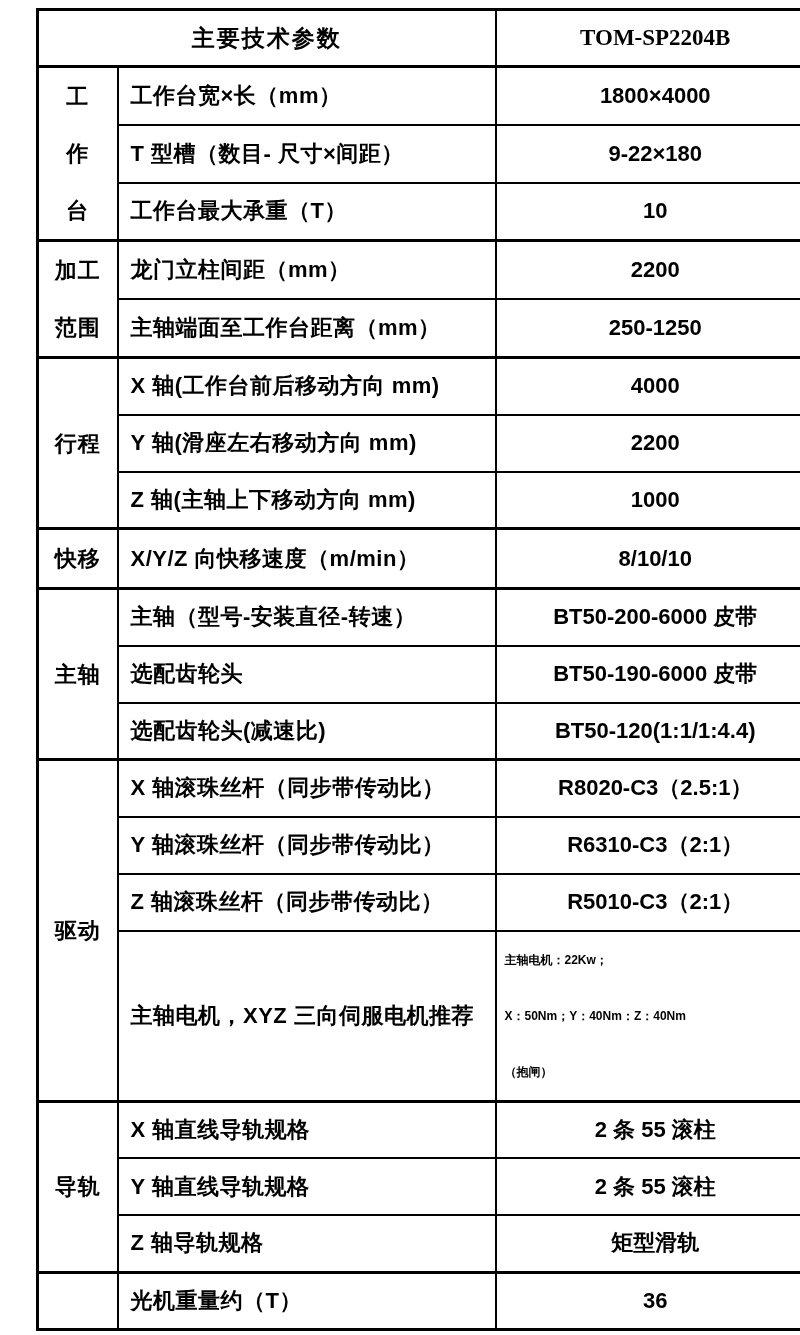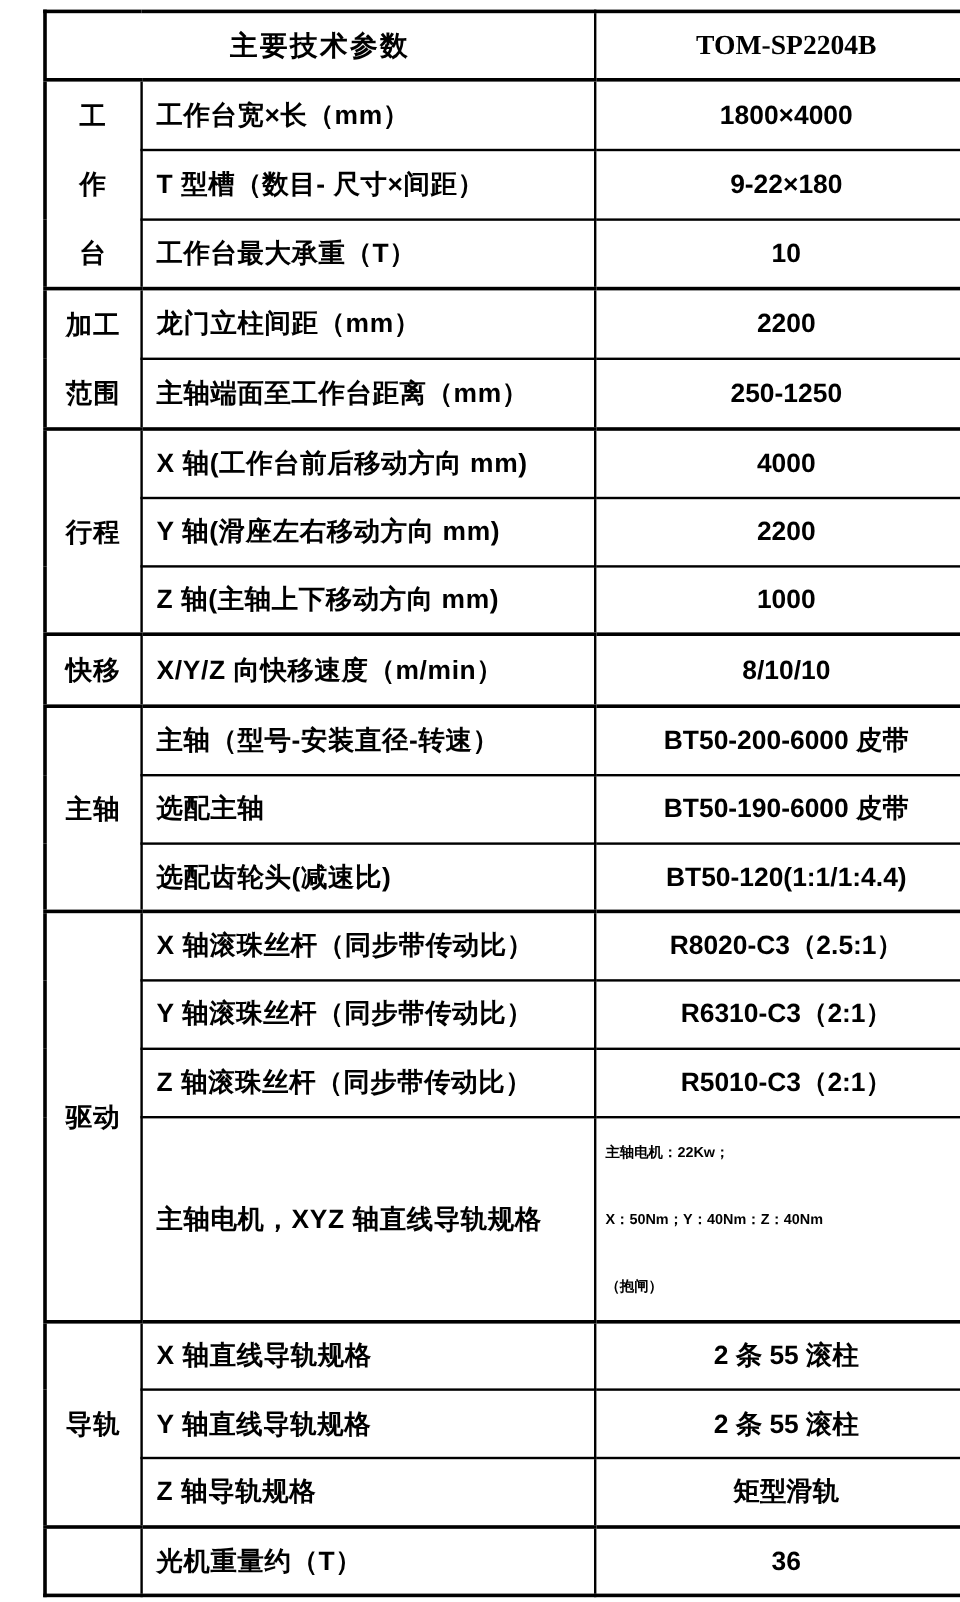--- a/index.html
+++ b/index.html
@@ -136,21 +136,21 @@
         <td class="param-cell">X/Y/Z 向快移速度（m/min）</td>
         <td class="value-cell">8/10/10</td>
       </tr>
 
       <tr class="gs">
         <td rowspan="3" class="group-cell">主轴</td>
         <td class="param-cell">主轴（型号-安装直径-转速）</td>
         <td class="value-cell">BT50-200-6000 皮带</td>
       </tr>
       <tr>
-        <td class="param-cell">选配主轴</td>
+        <td class="param-cell">选配齿轮头</td>
         <td class="value-cell">BT50-190-6000 皮带</td>
       </tr>
       <tr>
         <td class="param-cell">选配齿轮头(减速比)</td>
         <td class="value-cell">BT50-120(1:1/1:4.4)</td>
       </tr>
 
       <tr class="gs">
         <td rowspan="4" class="group-cell">驱动</td>
         <td class="param-cell">X 轴滚珠丝杆（同步带传动比）</td>
@@ -158,21 +158,21 @@
       </tr>
       <tr>
         <td class="param-cell">Y 轴滚珠丝杆（同步带传动比）</td>
         <td class="value-cell">R6310-C3（2:1）</td>
       </tr>
       <tr>
         <td class="param-cell">Z 轴滚珠丝杆（同步带传动比）</td>
         <td class="value-cell">R5010-C3（2:1）</td>
       </tr>
       <tr class="motor-row">
-        <td class="param-cell motor-param">主轴电机，XYZ 轴直线导轨规格</td>
+        <td class="param-cell motor-param">主轴电机，XYZ 三向伺服电机推荐</td>
         <td class="value-cell motor-value">主轴电机：22Kw；
 X：50Nm；Y：40Nm：Z：40Nm
 （抱闸）</td>
       </tr>
 
       <tr class="gs">
         <td rowspan="3" class="group-cell">导轨</td>
         <td class="param-cell">X 轴直线导轨规格</td>
         <td class="value-cell">2 条 55 滚柱</td>
       </tr>

